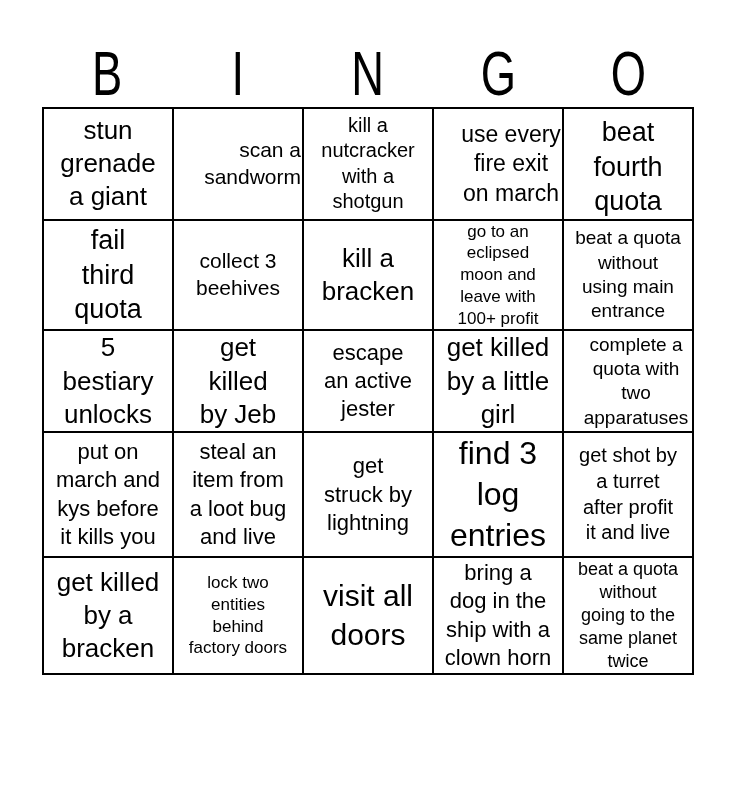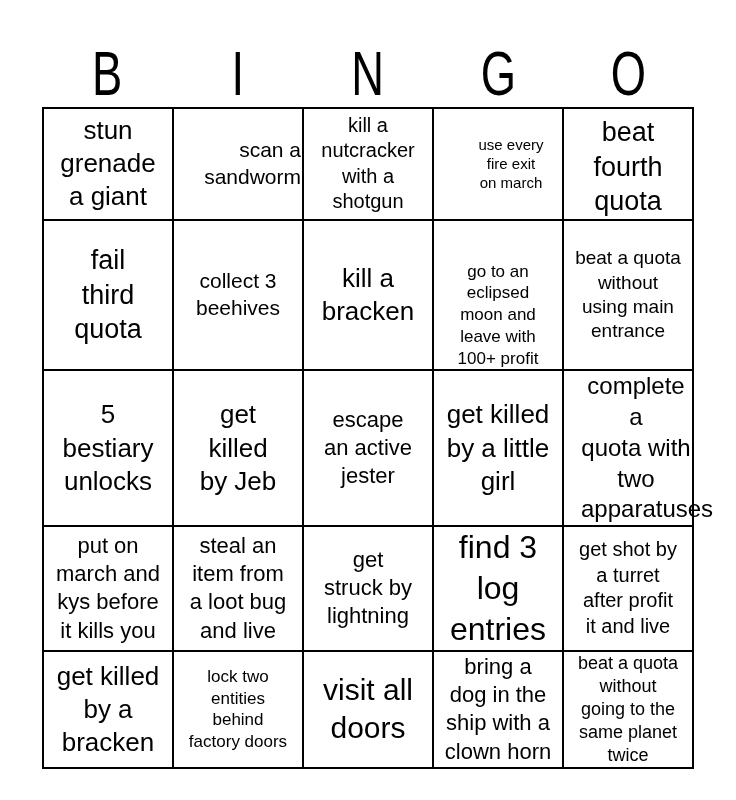--- a/index.html
+++ b/index.html
@@ -92,21 +92,21 @@
           <div class="cell-text" style="font-size: 21px; text-align: right;">scan a
 sandworm</div>
         </td>
         <td>
           <div class="cell-text" style="font-size: 20px;">kill a
 nutcracker
 with a
 shotgun</div>
         </td>
         <td>
-          <div class="cell-text" style="font-size: 15px; padding-left: 26px;">use every
+          <div class="cell-text" style="font-size: 23px; padding-left: 26px;">use every
 fire exit
 on march</div>
         </td>
         <td>
           <div class="cell-text" style="font-size: 27px; margin-top: 6px;">beat
 fourth
 quota</div>
         </td>
       </tr>
       <tr>
@@ -117,21 +117,21 @@
         </td>
         <td>
           <div class="cell-text" style="font-size: 21px;">collect 3
 beehives</div>
         </td>
         <td>
           <div class="cell-text" style="font-size: 26px;">kill a
 bracken</div>
         </td>
         <td>
-          <div class="cell-text" style="font-size: 17px; margin-top: 40px;">go to an
+          <div class="cell-text" style="font-size: 17px;">go to an
 eclipsed
 moon and
 leave with
 100+ profit</div>
         </td>
         <td>
           <div class="cell-text" style="font-size: 19px;">beat a quota
 without
 using main
 entrance</div>
@@ -152,21 +152,21 @@
           <div class="cell-text" style="font-size: 22px;">escape
 an active
 jester</div>
         </td>
         <td>
           <div class="cell-text" style="font-size: 26px;">get killed
 by a little
 girl</div>
         </td>
         <td>
-          <div class="cell-text" style="font-size: 24px; padding-left: 16px;">complete a
+          <div class="cell-text" style="font-size: 19px; padding-left: 16px;">complete a
 quota with
 two
 apparatuses</div>
         </td>
       </tr>
       <tr>
         <td>
           <div class="cell-text" style="font-size: 22px;">put on
 march and
 kys before

